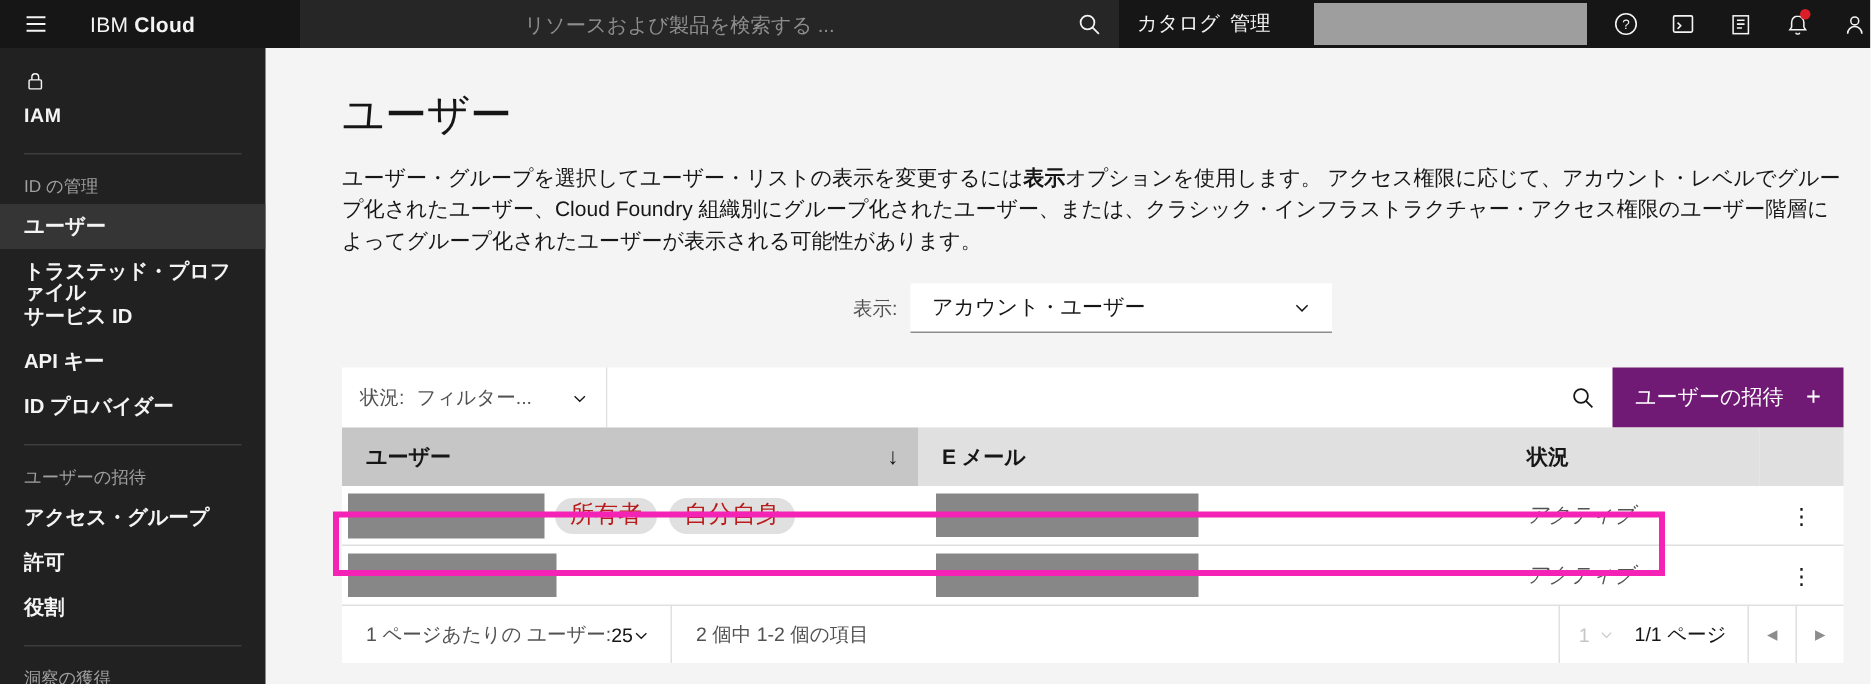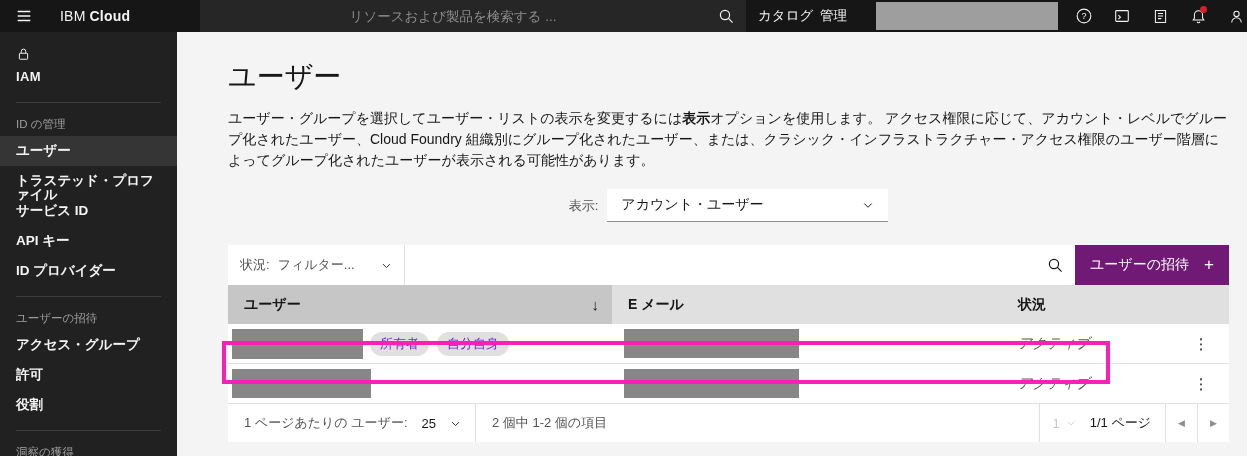--- a/index.html
+++ b/index.html
@@ -64,27 +64,27 @@
 
   .trow { display:flex; height:40px; background:#ffffff; border-bottom:1px solid #e0e0e0; align-items:center; }
   .td-user { width:384px; display:flex; align-items:center; padding-left:4px; }
   .td-email { width:390px; display:flex; align-items:center; padding-left:12px; }
   .td-status { width:171px; padding-left:16px; font-size:14px; color:#525252;font-style:italic; }
   .td-actions { width:56px; display:flex; align-items:center; justify-content:center; }
   .redacted { background:#878787; }
   .r-name1 { width:131px; height:30px; }
   .r-name2 { width:139px; height:29px; }
   .r-email { width:175px; height:29px; }
-  .tag { margin-left:7px; height:24px; display:flex; align-items:center; padding:0 10px; background:#e0e0e0; border-radius:12px; font-size:13px; color:#6d28d9; }
+  .tag { margin-left:7px; height:24px; display:flex; align-items:center; padding:0 10px; background:#e0e0e0; border-radius:12px; font-size:16px; color:#b91c1c; }
   .tag + .tag { margin-left:8px; }
   .overflow-btn { background:none; border:none; font-size:15px; color:#161616; cursor:pointer; padding:4px 8px; }
 
   .pgbar { width:1001px; height:38px; background:#ffffff; display:flex; align-items:center; font-size:13px; color:#525252; }
   .pg-left { display:flex; align-items:center; height:100%; }
-  .pg-perpage { padding:0 14px 0 16px; display:flex; align-items:center; gap:14px; background:none; border:none; font-size:13px; color:#525252; cursor:pointer; font-family:inherit; }
+  .pg-perpage { padding:0 14px 0 16px; display:flex; align-items:center; background:none; border:none; font-size:13px; color:#525252; cursor:pointer; font-family:inherit; }
   .pg-perpage .pval { color:#161616; }
   .pg-div { width:1px; height:100%; background:#e0e0e0; }
   .pg-range { padding:0 16px; }
   .pg-right { margin-left:auto; display:flex; align-items:center; height:100%; }
   .pg-pagesel { display:flex; align-items:center; gap:6px; padding:0 12px; color:#c6c6c6; background:none; border:none; font-size:13px; cursor:default; height:100%; font-family:inherit; }
   .pg-pagetext { color:#161616; padding:0 14px 0 2px; }
   .pg-caret { width:31px; height:100%; display:flex; align-items:center; justify-content:center; background:none; border:none; color:#8d8d8d; font-size:9px; cursor:default; }
 
   
   .annotation { position:absolute; left:222px; top:341px; width:888px; height:43px; border:4px solid #f423b5; pointer-events:none; z-index:10; }

